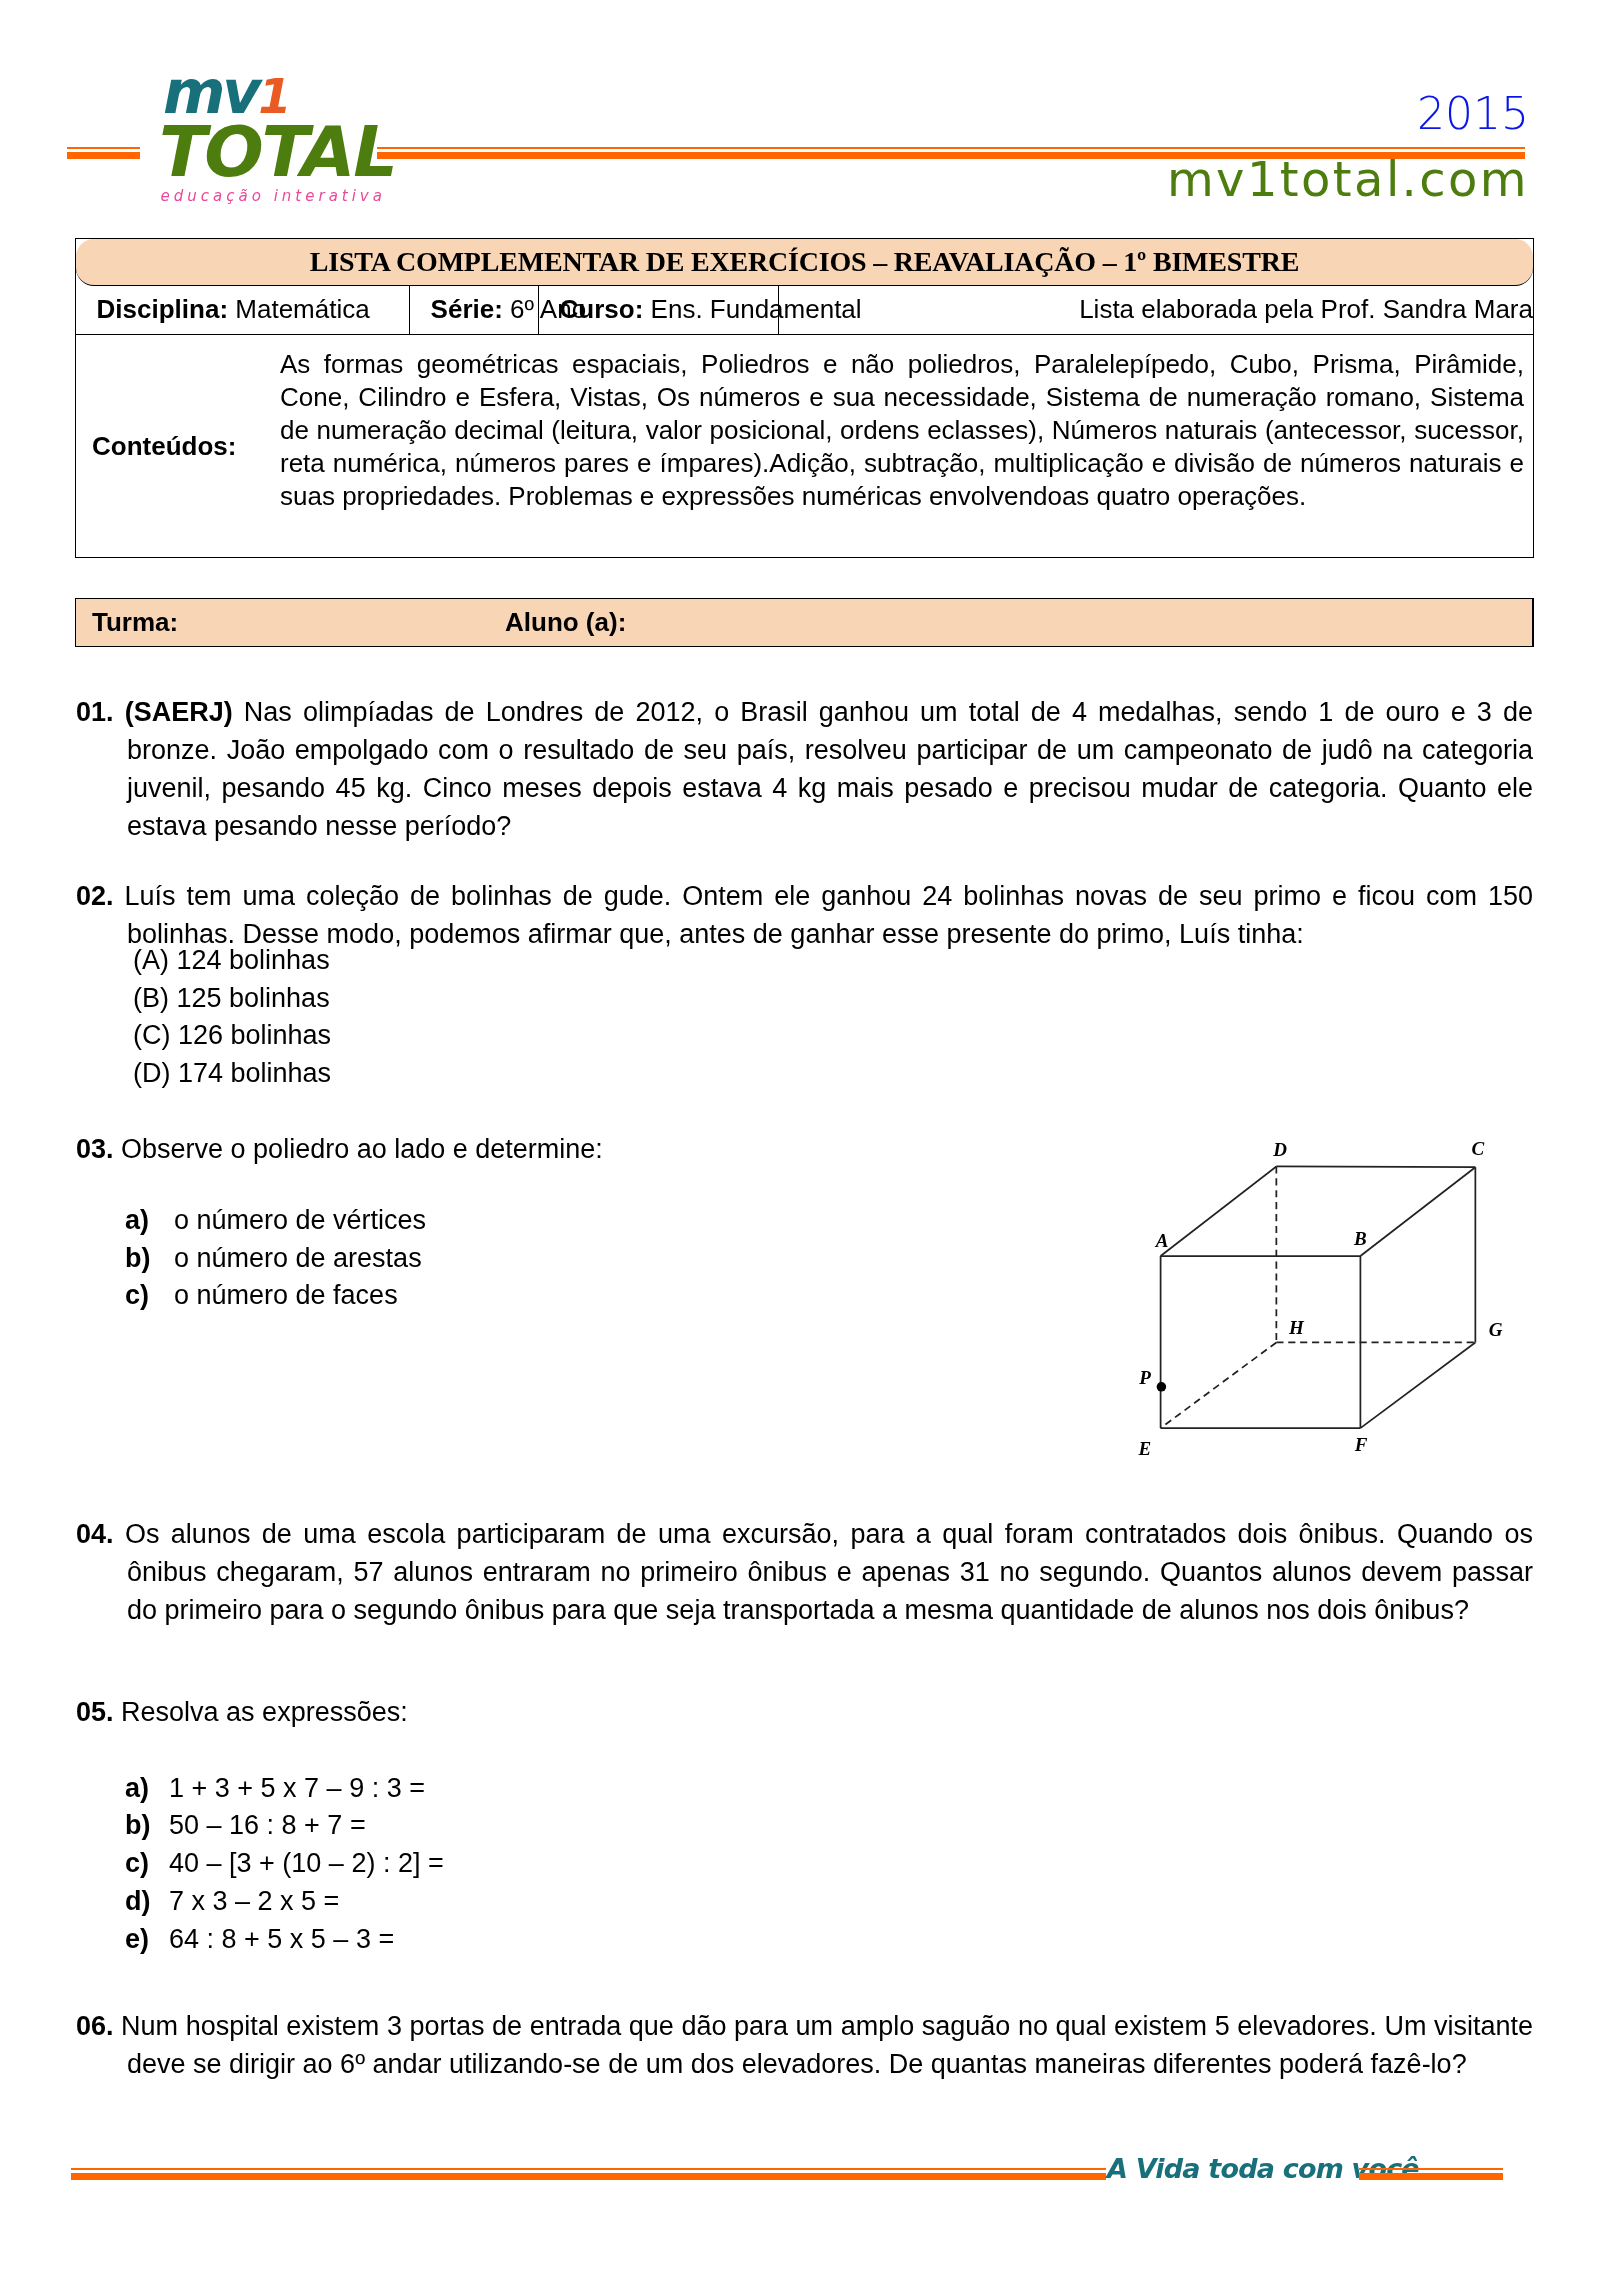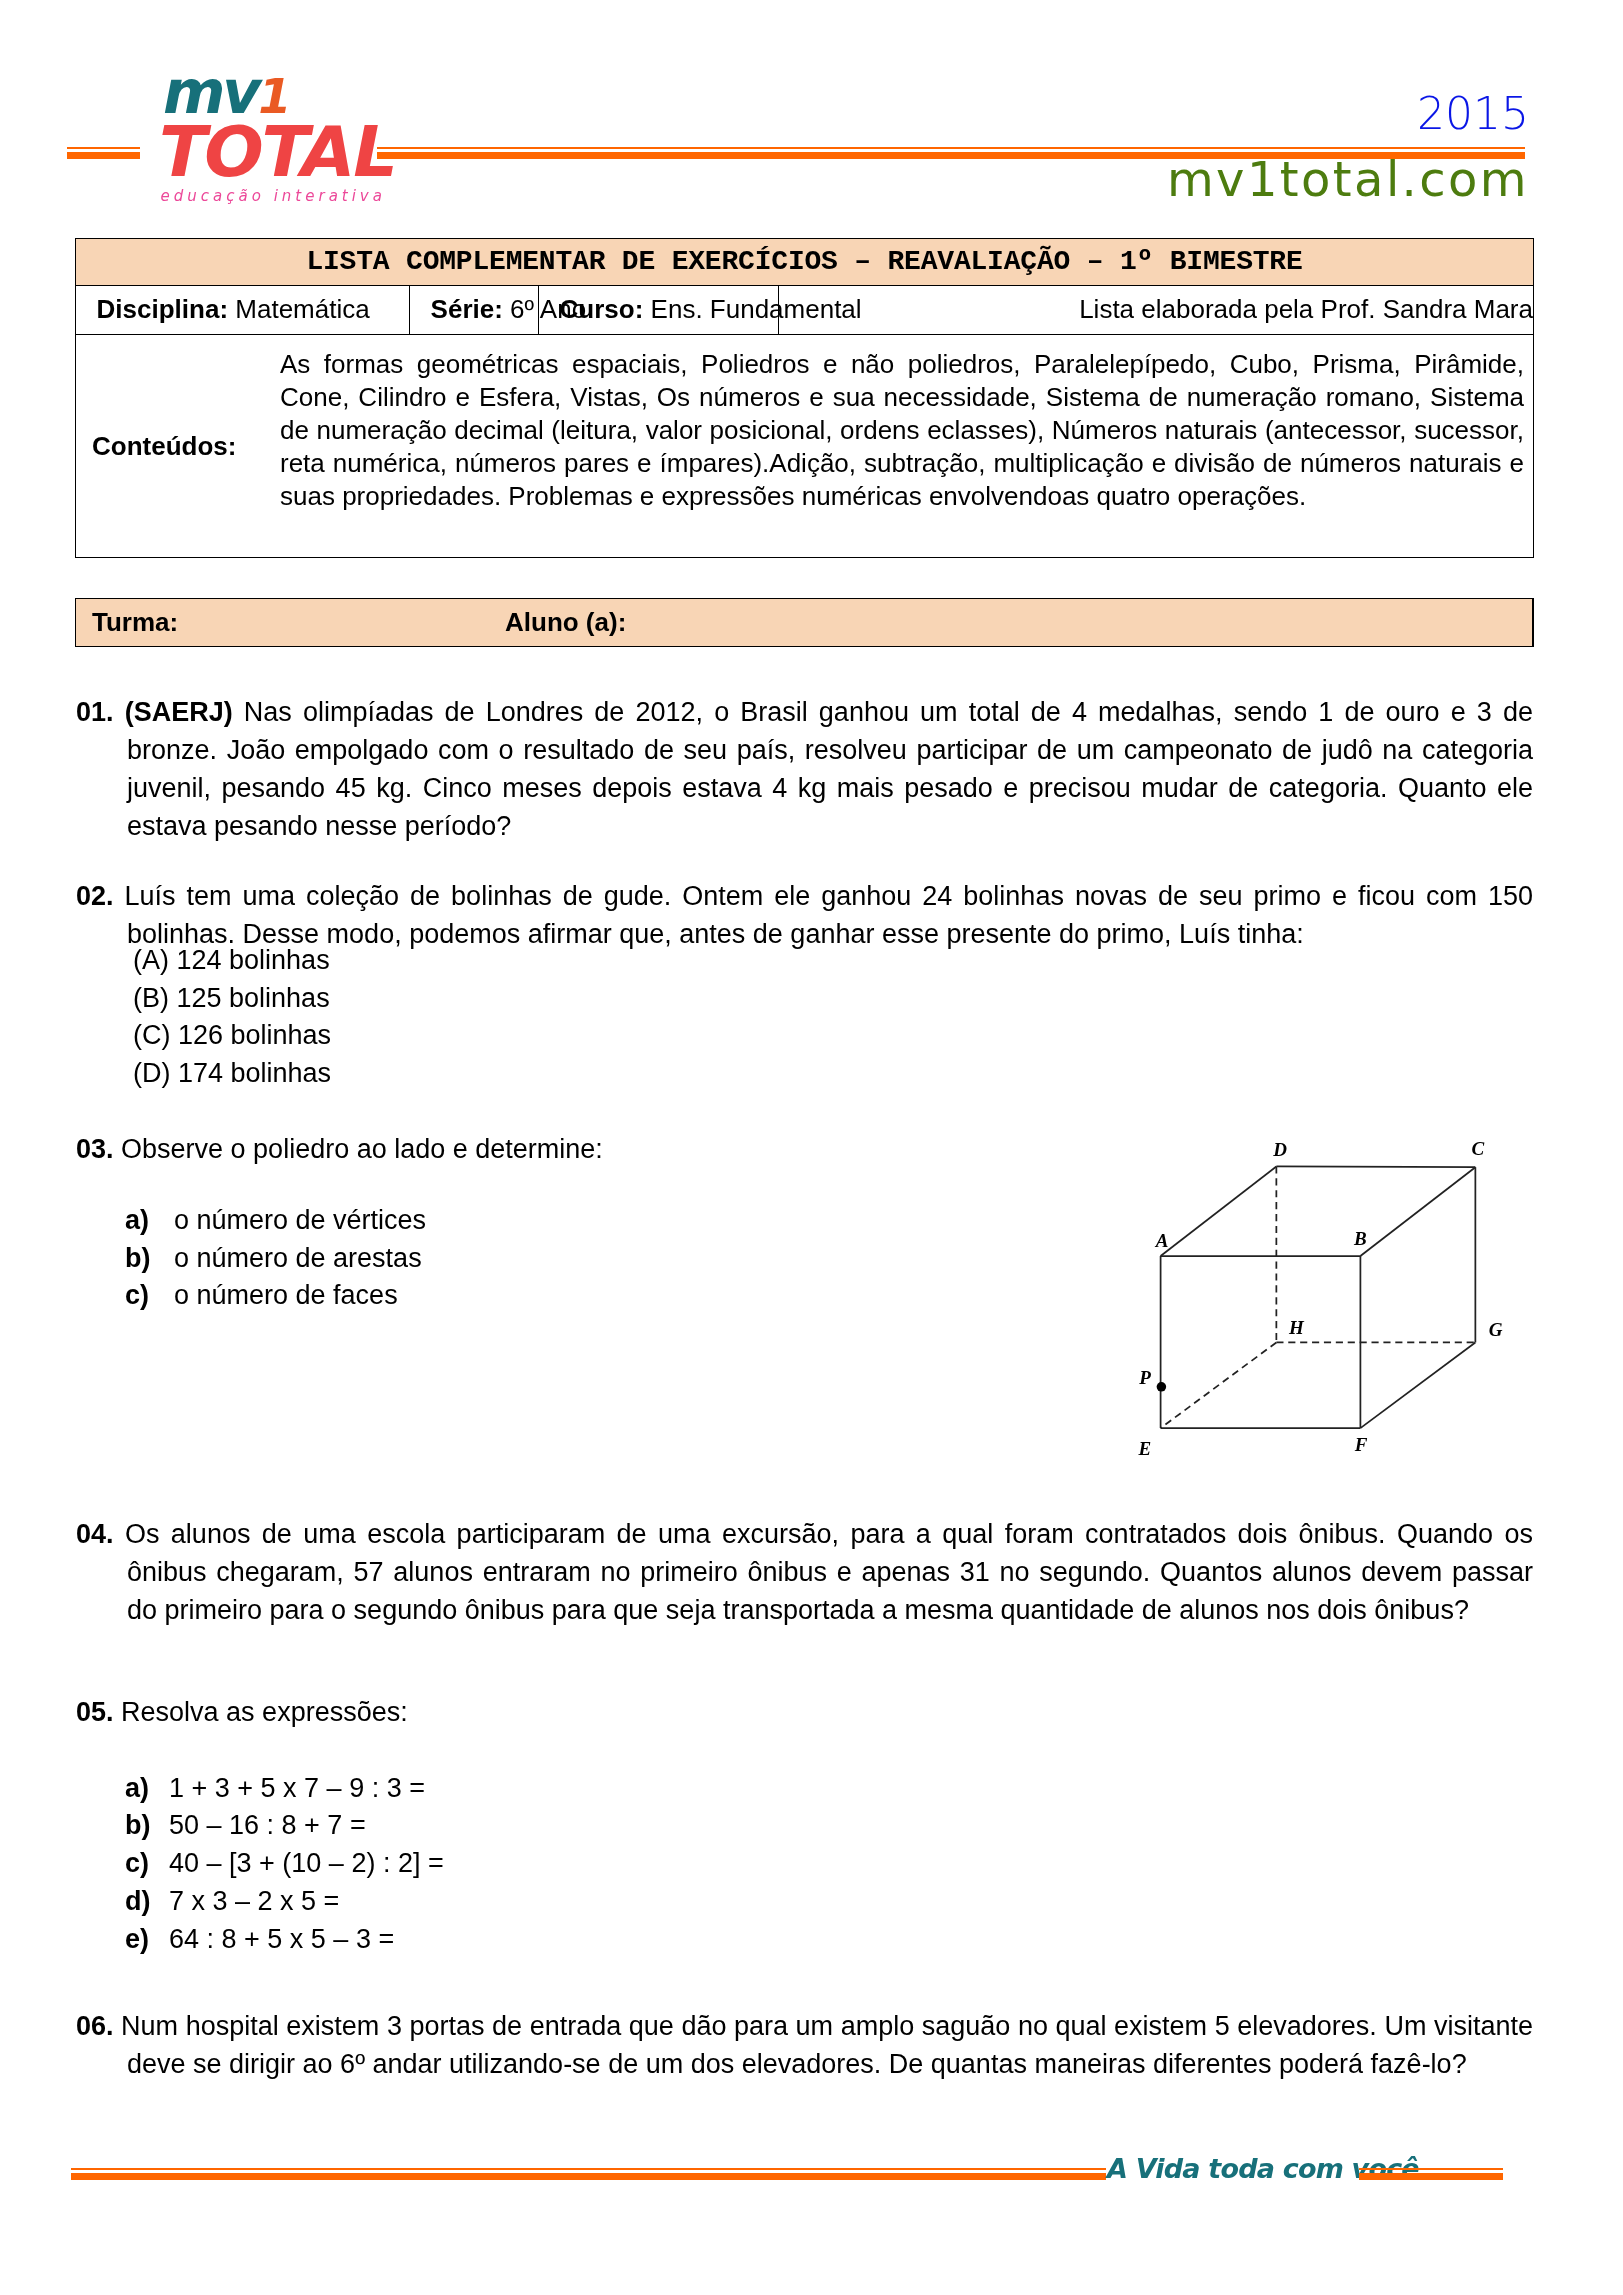--- a/index.html
+++ b/index.html
@@ -5,30 +5,30 @@
   html, body { margin:0; padding:0; }
   body {
     width:1623px; height:2295px; position:relative; background:#ffffff;
     font-family:"Liberation Sans", sans-serif; color:#000; overflow:hidden;
   }
   .abs { position:absolute; }
 
   
   .logo { left:159px; top:54px; width:214px; height:159px; }
   .logo-mv { position:absolute; left:4px; top:8px; font-family:"DejaVu Sans", sans-serif; font-weight:bold; font-style:italic; font-size:60px; color:#17707a; letter-spacing:-3.2px; line-height:1; }
-  .logo-total { position:absolute; left:0px; top:63px; font-family:"DejaVu Sans", sans-serif; font-weight:bold; font-style:italic; font-size:70px; color:#ef4444; letter-spacing:-2.4px; line-height:1; }
+  .logo-total { position:absolute; left:0px; top:63px; font-family:"DejaVu Sans", sans-serif; font-weight:bold; font-style:italic; font-size:70px; color:#4d7c0f; letter-spacing:-2.4px; line-height:1; }
   .logo-sub { position:absolute; left:1.6px; top:133px; font-family:"DejaVu Sans", sans-serif; font-style:italic; font-size:15px; color:#ec4899; letter-spacing:4px; white-space:nowrap; }
   .hline-thin { background:#ff6600; height:2.4px; }
   .hline-thick { background:#ff6600; height:7.1px; }
   .year { right:94px; top:92px; font-family:"DejaVu Sans", sans-serif; font-size:44px; color:#0a16e6; line-height:1; font-weight:300; }
   .site { right:94px; top:155px; font-family:"DejaVu Sans", sans-serif; font-size:48px; color:#4d7c0f; letter-spacing:2.4px; line-height:1; }
 
   
   .info-table { left:75px; top:238px; width:1459px; border:1.6px solid #000; box-sizing:border-box; }
-  .tbl-title { height:46px; background:#f8d5b5; border-bottom:1.6px solid #000; text-align:center; font-weight:bold; font-size:28px; line-height:46px; font-family:Liberation Mono, monospace; letter-spacing:-0.2px; }
+  .tbl-title { height:46px; background:#f8d5b5; border-bottom:1.6px solid #000; text-align:center; font-weight:bold; font-size:28px; line-height:46px; font-family:Liberation Serif, serif; letter-spacing:-0.2px;border-radius:18px; }
   .tbl-info { display:flex; height:48px; border-bottom:1.6px solid #000; font-size:26px; }
   .tbl-info .cell { line-height:46px; padding-left:20.6px; box-sizing:border-box; border-right:1.6px solid #000; white-space:nowrap; }
   .tbl-info .cell:last-child { border-right:none; text-align:right; padding-left:0; }
   .tbl-content { position:relative; height:222px; font-size:26px; }
   .cont-label { position:absolute; left:16px; top:0; height:222px; line-height:222px; font-weight:bold; }
   .cont-text { position:absolute; left:204px; top:12.7px; width:1244px; text-align:justify; line-height:33px; }
 
   .student-bar { left:75px; top:598px; width:1459px; height:49px; background:#f8d5b5; border:1.6px solid #000; box-sizing:border-box; display:flex; font-weight:bold; font-size:26px; }
   .student-bar .cell { line-height:46px; padding-left:16px; box-sizing:border-box; }
   .student-bar .name-cell { width:1044px; border-right:1.6px solid #000; }

